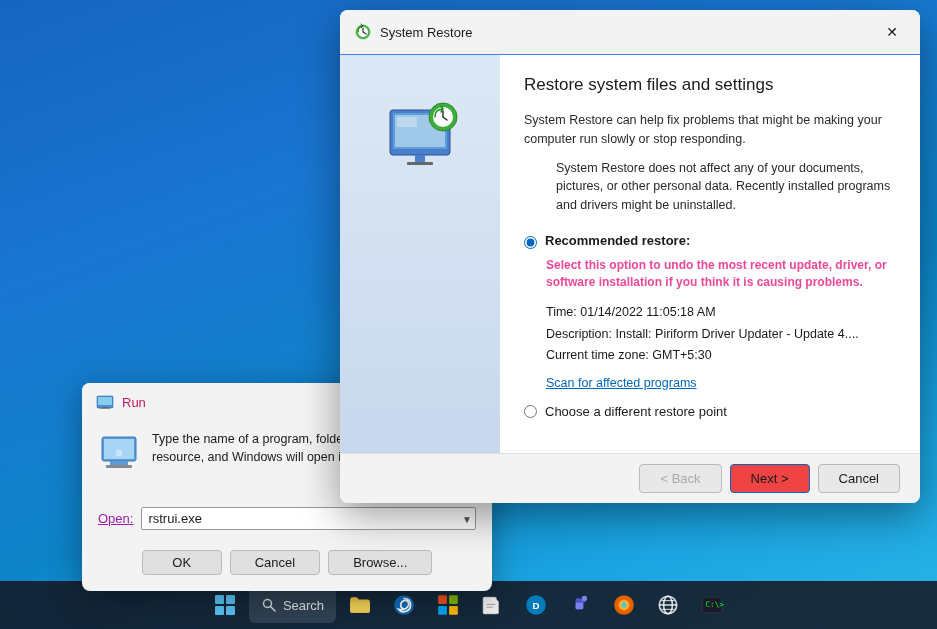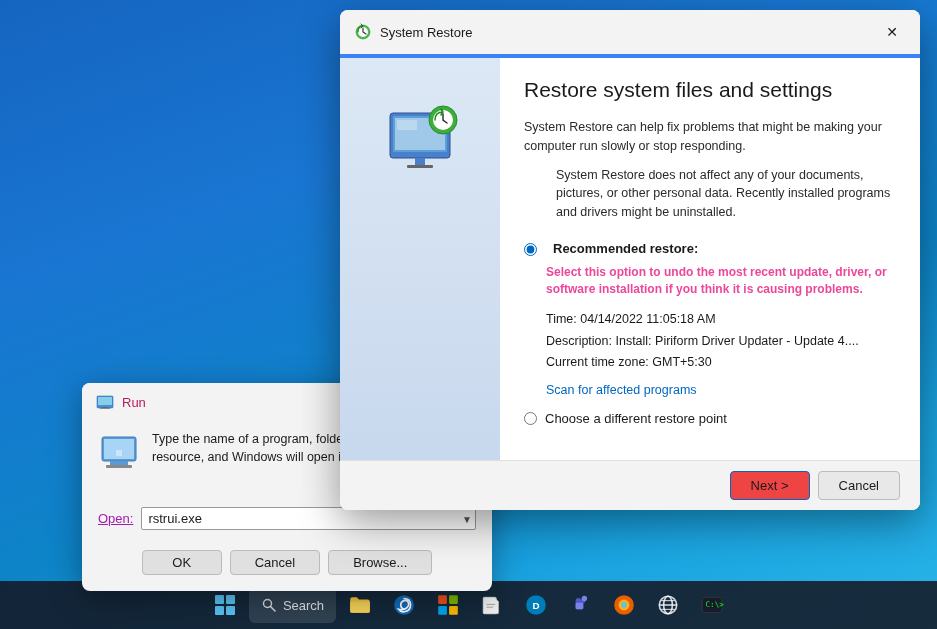--- a/index.html
+++ b/index.html
@@ -170,21 +170,21 @@
       box-shadow: 0 12px 40px rgba(0,0,0,0.4);
       z-index: 30;
       overflow: hidden;
     }
     .restore-titlebar {
       background: #f3f3f3;
       padding: 8px 14px;
       display: flex;
       align-items: center;
       justify-content: space-between;
-      border-bottom: 4px solid #3b82f6;
+      border-bottom: 1px solid #3b82f6;
     }
     .restore-title-left {
       display: flex;
       align-items: center;
       gap: 8px;
     }
     .restore-title-text {
       font-size: 13px;
       color: #1a1a1a;
     }
@@ -212,21 +212,21 @@
       display: flex;
       align-items: flex-start;
       justify-content: center;
       padding-top: 30px;
     }
     .restore-right-panel {
       flex: 1;
       padding: 20px 24px;
     }
     .restore-heading {
-      font-size: 21px;
+      font-size: 17px;
       font-weight: 300;
       color: #1a1a1a;
       margin-bottom: 16px;
     }
     .restore-desc {
       font-size: 12.5px;
       color: #2a2a2a;
       line-height: 1.5;
       margin-bottom: 10px;
     }
@@ -235,22 +235,22 @@
       color: #2a2a2a;
       line-height: 1.5;
       margin-bottom: 18px;
       margin-left: 32px;
     }
     .radio-group {
       margin-bottom: 14px;
     }
     .radio-option {
       display: flex;
-      align-items: flex-end;
-      gap: 16px;
+      align-items: center;
+      gap: 8px;
       margin-bottom: 8px;
     }
     .radio-option input[type="radio"] {
       margin-top: 3px;
       cursor: pointer;
       accent-color: #0067c0;
     }
     .radio-label {
       font-size: 13px;
       font-weight: 600;
@@ -267,20 +267,21 @@
       margin: 14px 0 8px 22px;
     }
     .restore-info-row {
       font-size: 12.5px;
       color: #1a1a1a;
       margin-bottom: 4px;
       line-height: 1.4;
     }
     .restore-link {
       color: #0067c0;
+      text-decoration: underline;
       cursor: pointer;
       font-size: 12.5px;
       margin-left: 22px;
       display: inline-block;
       margin-bottom: 14px;
     }
     .radio-option2 {
       display: flex;
       align-items: center;
       gap: 8px;
@@ -425,36 +426,37 @@
         <p class="restore-desc2">System Restore does not affect any of your documents, pictures, or other personal data. Recently installed programs and drivers might be uninstalled.</p>
 
         <div class="radio-group">
           <div class="radio-option">
             <input type="radio" name="restore-type" checked="" id="recommended" style="">
             <label for="recommended" class="radio-label">Recommended restore:</label>
           </div>
           <p class="radio-sublabel">Select this option to undo the most recent update, driver, or software installation if you think it is causing problems.</p>
 
           <div class="restore-info">
-            <div class="restore-info-row">Time: 04/14/2022 11:05:18 AM</div>
+            <div class="restore-info-row">Time: 01/14/2022 11:05:18 AM</div>
             <div class="restore-info-row">Description: Install: Piriform Driver Updater - Update 4....</div>
             <div class="restore-info-row">Current time zone: GMT+5:30</div>
           </div>
 
           <a class="restore-link">Scan for affected programs</a>
 
           <div class="radio-option2">
             <input type="radio" name="restore-type" id="different" style="">
             <label for="different" class="radio-label2">Choose a different restore point</label>
           </div>
         </div>
       </div>
     </div>
 
     <div class="restore-footer">
+      <button class="restore-footer-btn disabled">&lt; Back</button>
       <button class="restore-footer-btn primary">Next &gt;</button>
       <button class="restore-footer-btn">Cancel</button>
     </div>
   </div>
 
   <div class="taskbar">
 
     <div class="taskbar-item">
       <div class="win-logo">
         <div class="win-logo-q" style="background:#59c3f5;width:9px;height:9px;"></div>

